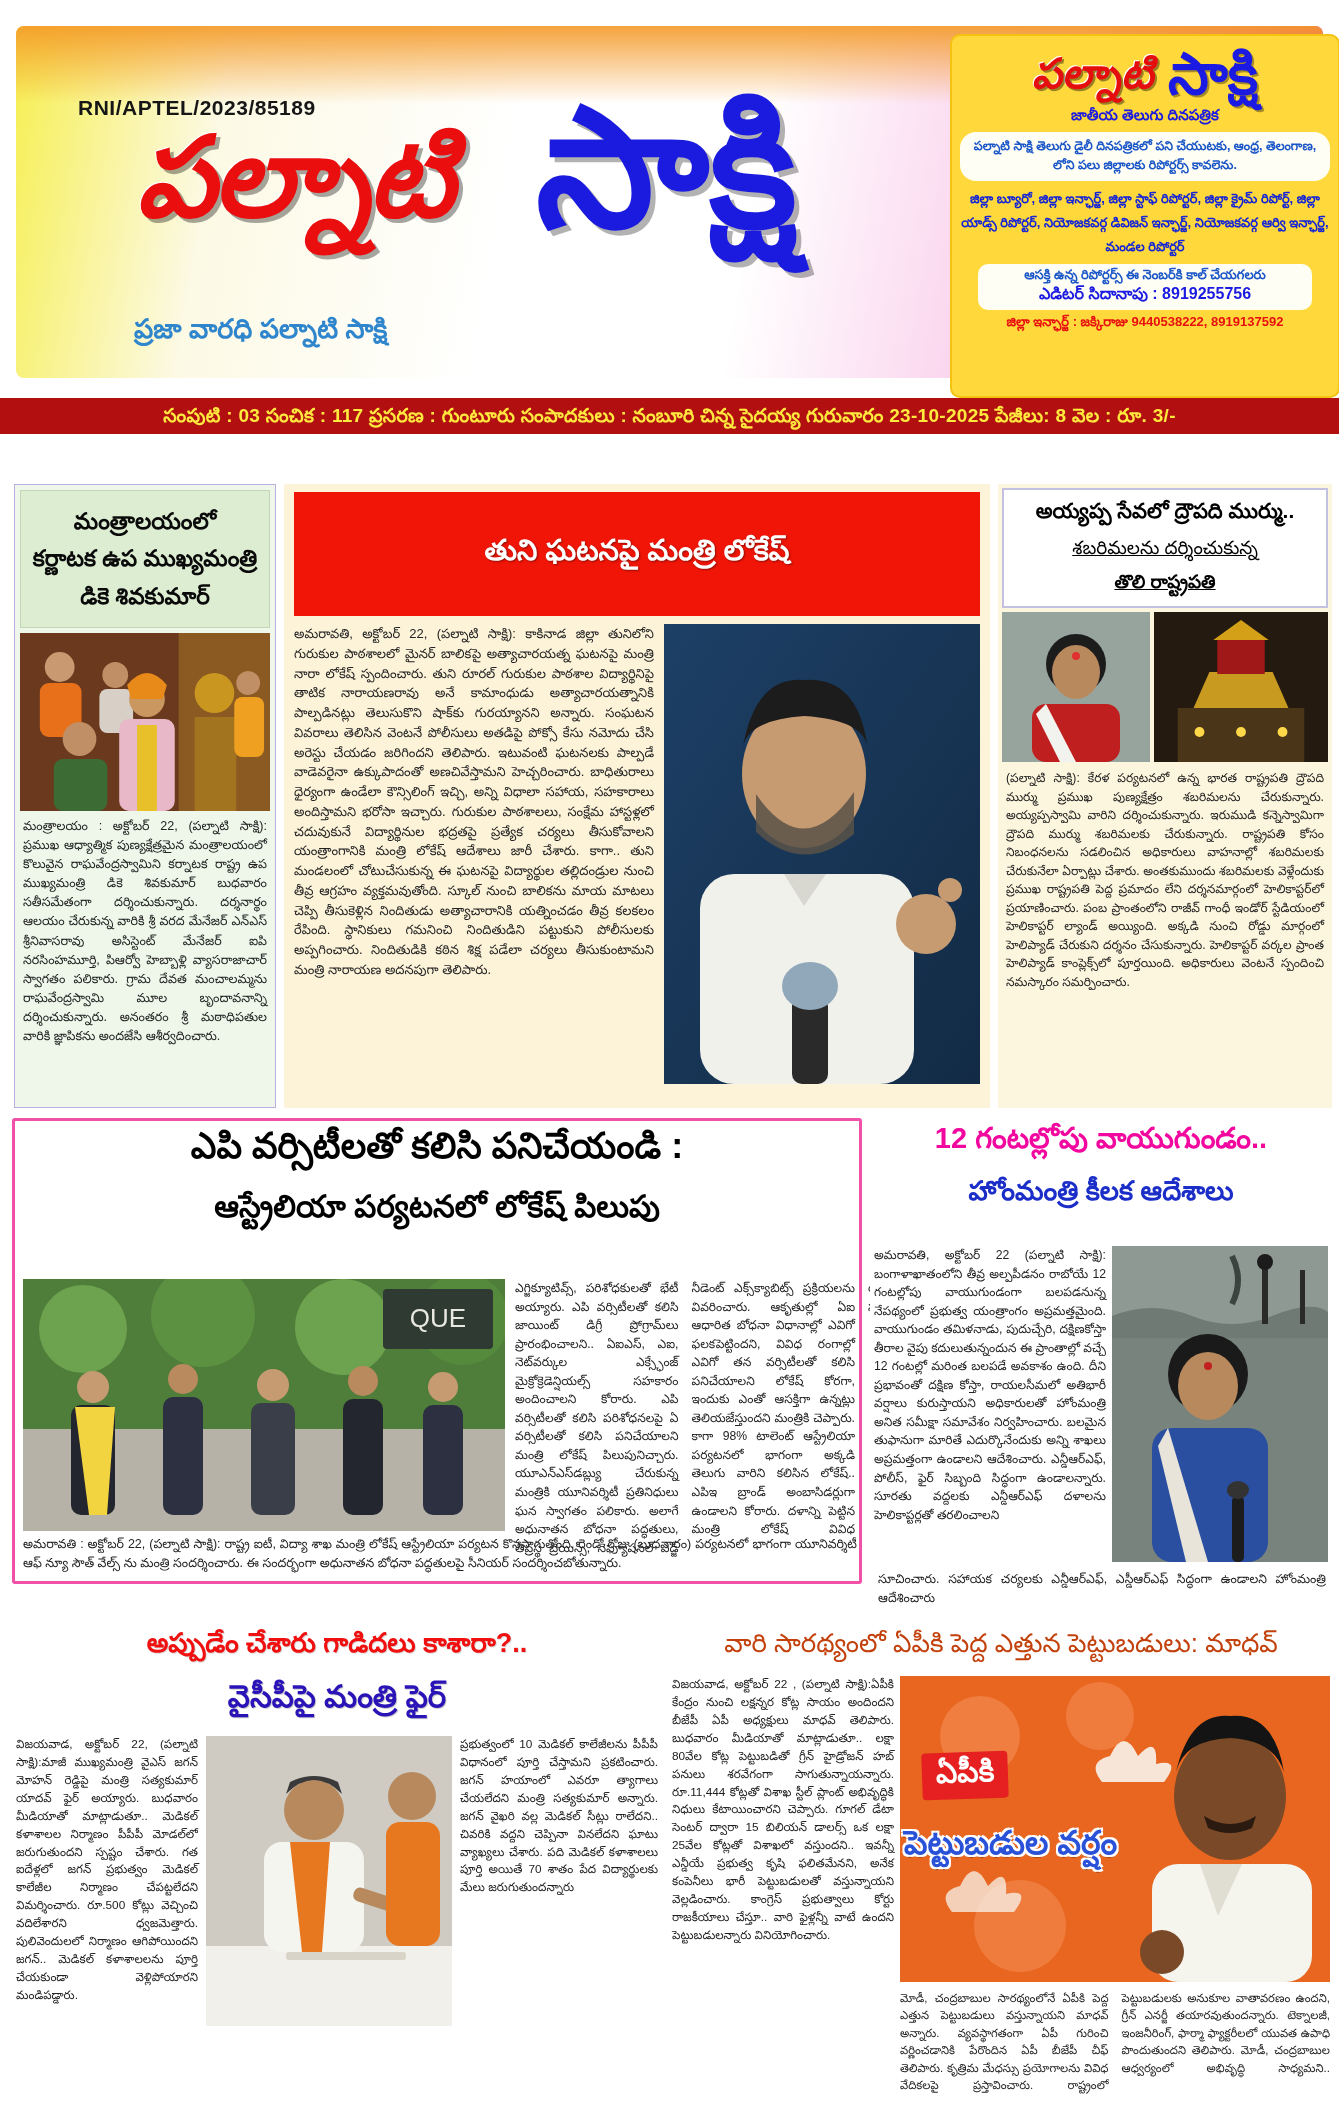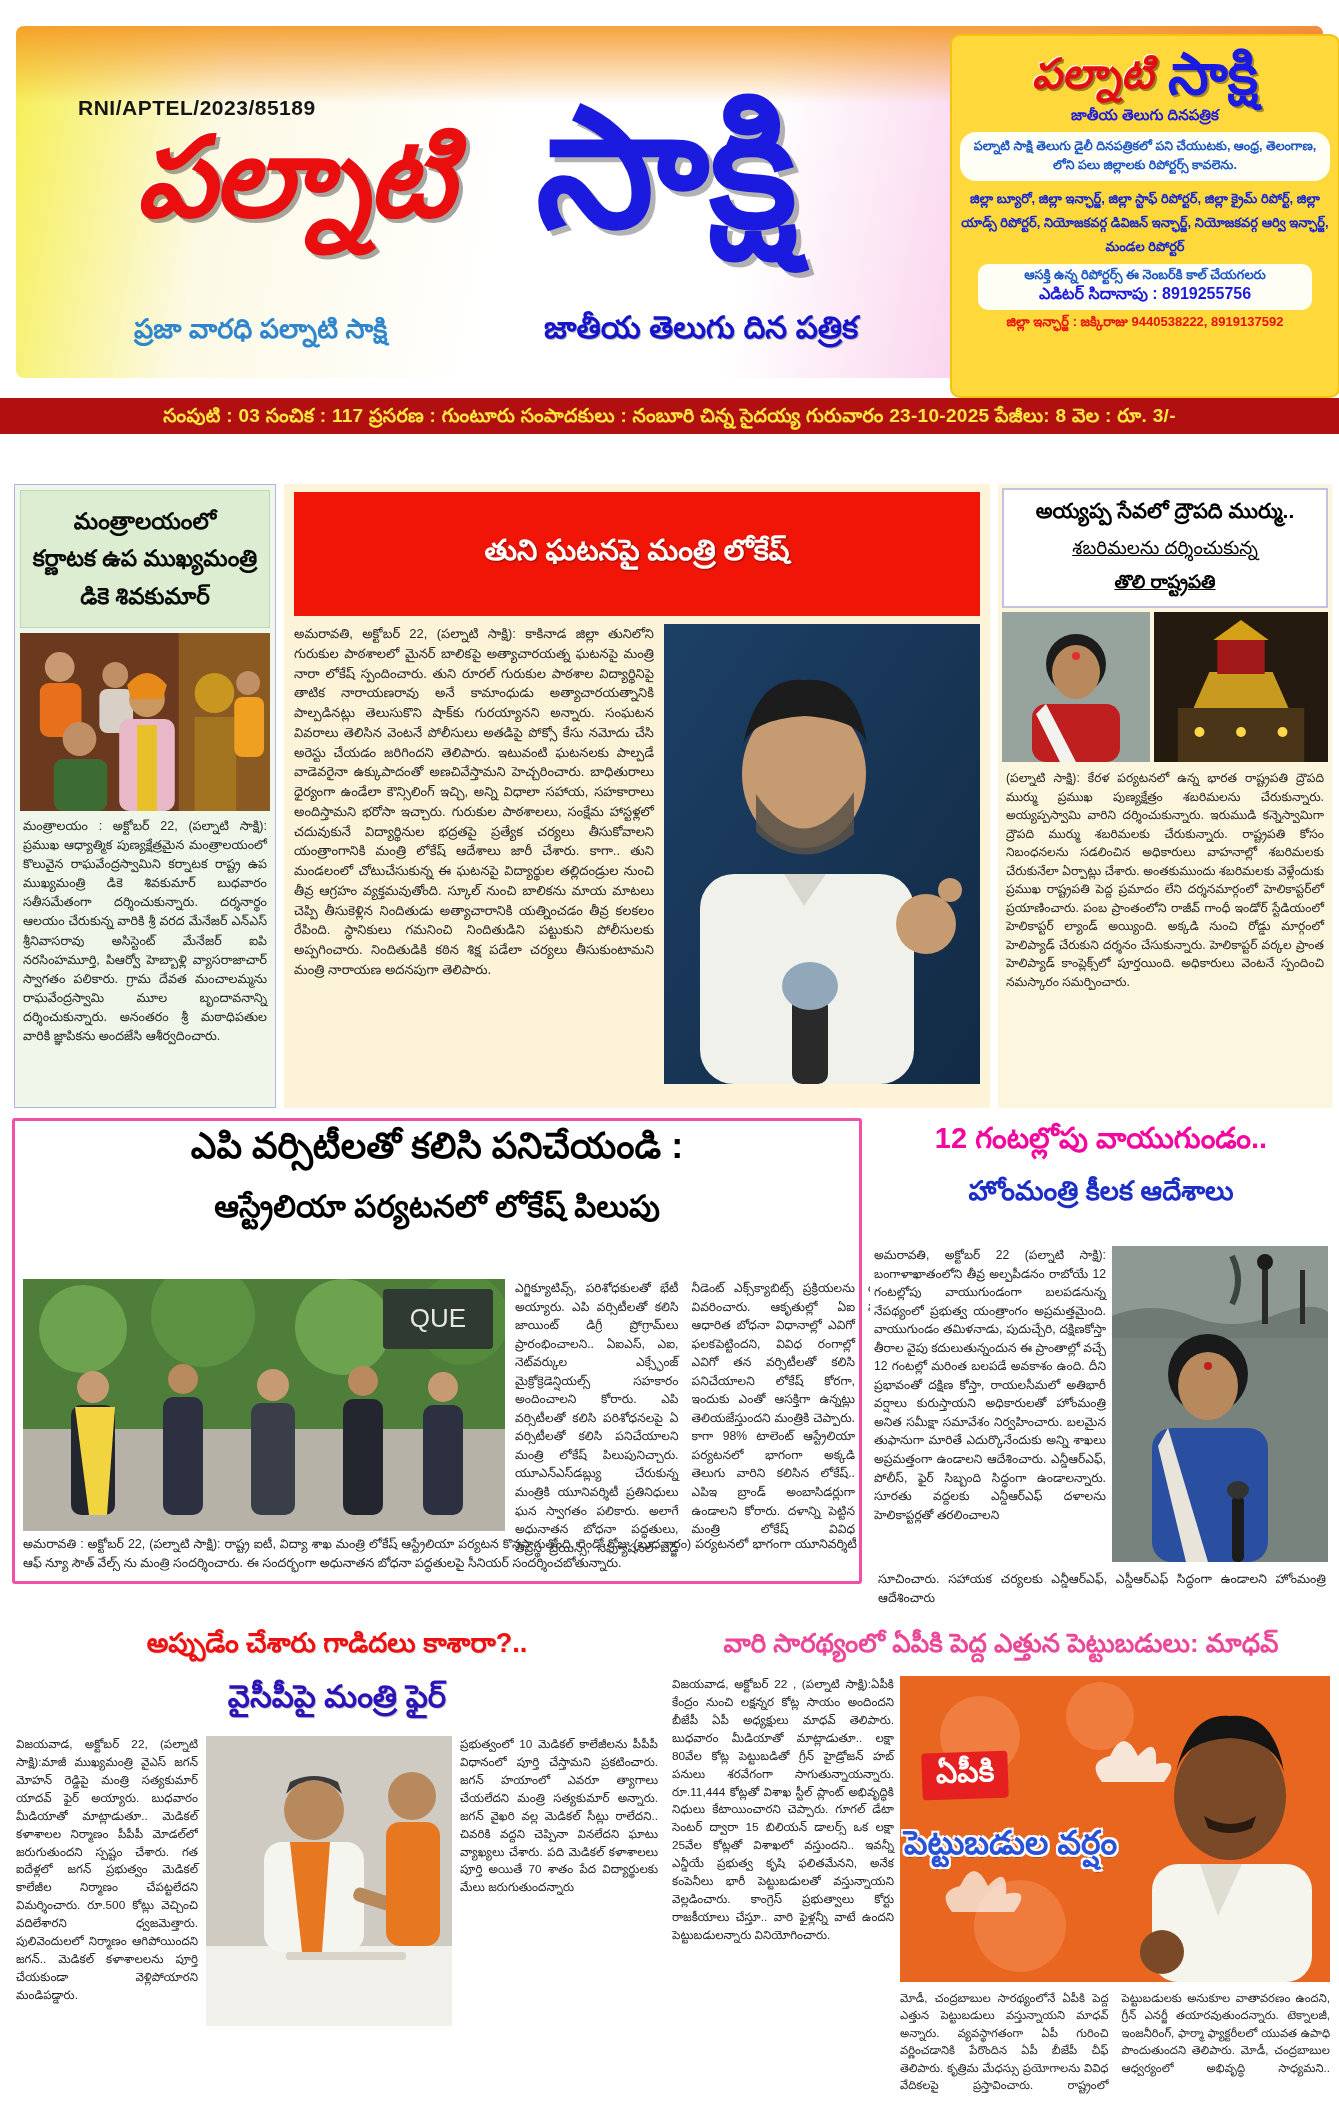--- a/index.html
+++ b/index.html
@@ -88,42 +88,41 @@
   
   .art6{position:absolute;left:12px;top:1620px;width:650px;height:486px;background:#ffffff;box-sizing:border-box;}
   .art6-h1{text-align:center;font-size:27px;font-weight:bold;color:#f01010;padding-top:8px;text-shadow:1px 1px 0 rgba(0,0,0,.15);}
   .art6-h2{text-align:center;font-size:31px;font-weight:bold;color:#2a14b8;padding-top:14px;text-shadow:1px 1px 0 rgba(0,0,0,.2);}
   .art6-row{display:flex;gap:8px;padding:14px 4px 0 4px;}
   .art6-col1{width:182px;flex:none;font-size:11.8px;}
   .art6-photo{width:246px;height:290px;flex:none;}
   .art6-col2{flex:1;font-size:11.8px;}
   
   .art7{position:absolute;left:668px;top:1620px;width:666px;height:486px;background:#ffffff;box-sizing:border-box;}
-  .art7-h{text-align:center;font-size:26px;font-weight:bold;color:#ec4899;padding-top:8px;}
+  .art7-h{text-align:center;font-size:26px;font-weight:normal;color:#c2410c;padding-top:8px;}
   .art7-body1{position:absolute;left:4px;top:56px;width:222px;height:424px;font-size:11.8px;}
   .art7-photo{position:absolute;left:232px;top:56px;width:430px;height:306px;}
   .art7-ov1{position:absolute;left:22px;top:76px;background:#e62020;color:#ffffff;font-size:30px;font-weight:bold;
     padding:3px 14px;border-radius:4px;transform:rotate(-2deg);}
   .art7-ov2{position:absolute;left:4px;top:148px;color:#2a52d8;font-size:33px;font-weight:bold;white-space:nowrap;
     text-shadow:-2px -2px 0 #fff,2px -2px 0 #fff,-2px 2px 0 #fff,2px 2px 0 #fff,0 3px 0 rgba(0,0,0,.25);}
   .art7-body2{position:absolute;left:232px;top:370px;width:430px;height:112px;
     column-count:2;column-gap:13px;font-size:11.5px;}
 </style>
 </head>
 <body>
 
 <div class="page">
 
   <div class="masthead">
     <div class="masthead-glow"></div>
     <div class="rni">RNI/APTEL/2023/85189</div>
     <div class="title-red">పల్నాటి</div>
     <div class="title-blue">సాక్షి</div>
     <div class="tagline-left">ప్రజా వారధి పల్నాటి సాక్షి</div>
-    <div class="tagline-center">జాతీయ తెలుగు దిన పత్రిక</div>
 
     <div class="ad-box">
       <div class="ad-title-row">
         <span class="ad-title-red">పల్నాటి</span>
         <span class="ad-title-blue">సాక్షి</span>
       </div>
       <div class="ad-subtitle">జాతీయ తెలుగు దినపత్రిక</div>
       <div class="ad-white1">పల్నాటి సాక్షి తెలుగు డైలీ దినపత్రికలో పని చేయుటకు, ఆంధ్ర, తెలంగాణ, లోని పలు జిల్లాలకు రిపోర్టర్స్ కావలెను.</div>
       <div class="ad-roles">జిల్లా బ్యూరో, జిల్లా ఇన్ఛార్జ్, జిల్లా స్టాఫ్ రిపోర్టర్, జిల్లా క్రైమ్ రిపోర్ట్, జిల్లా యాడ్స్ రిపోర్టర్, నియోజకవర్గ డివిజన్ ఇన్ఛార్జ్, నియోజకవర్గ ఆర్వి ఇన్ఛార్జ్, మండల రిపోర్టర్</div>
       <div class="ad-white2">

